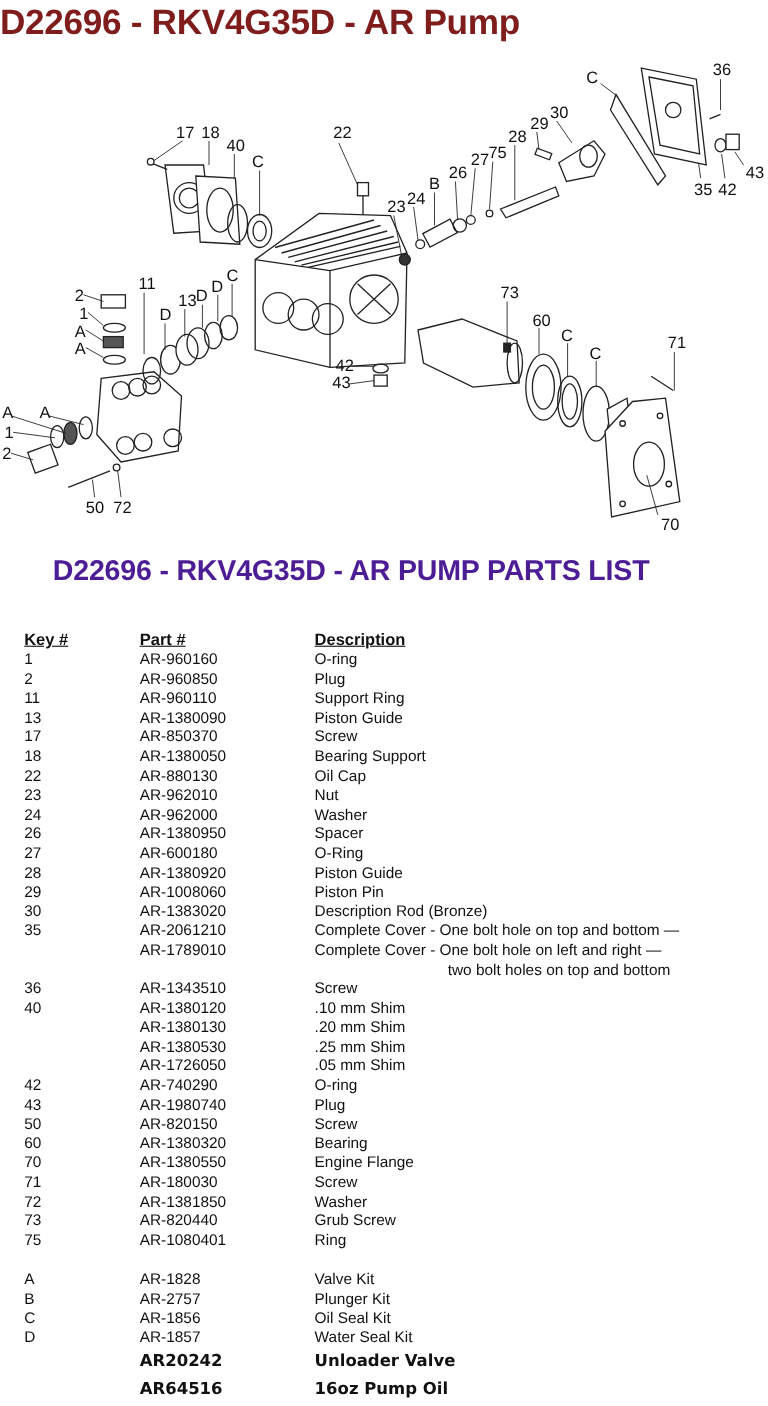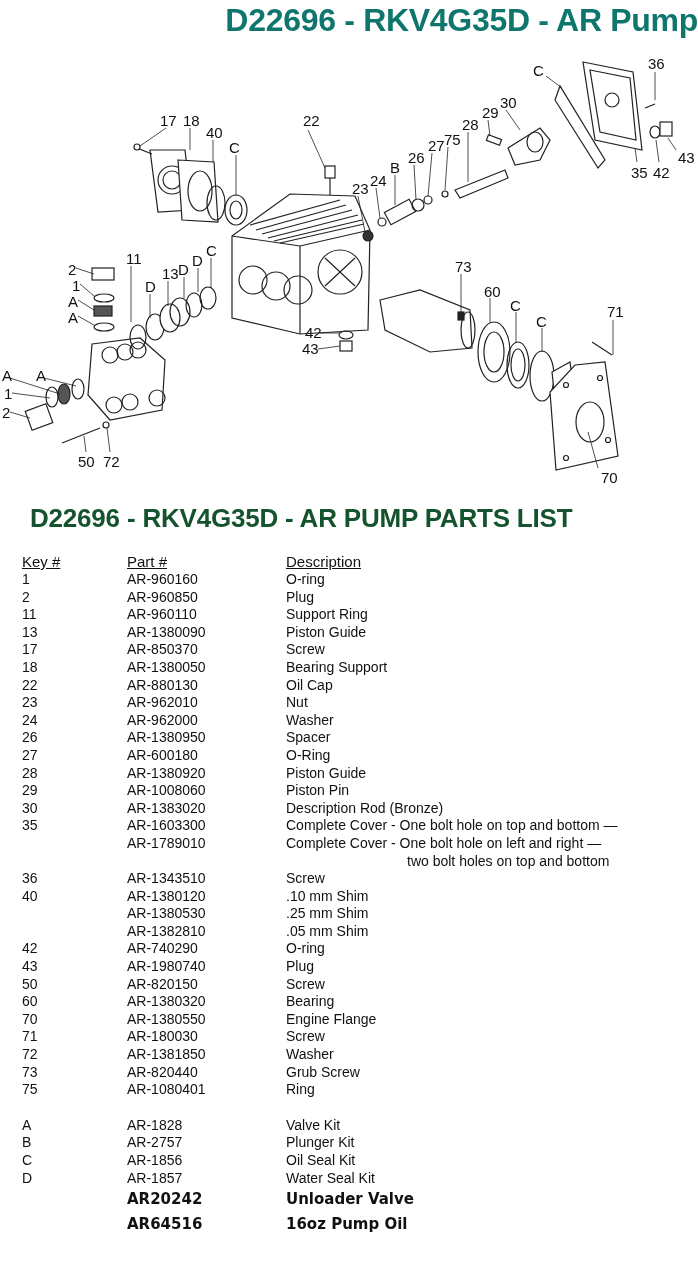--- a/index.html
+++ b/index.html
@@ -1,23 +1,23 @@
 <!DOCTYPE html>
 <html><head>
 <meta charset="utf-8">
 <style>
   html, body { margin:0; padding:0; background:#ffffff; }
   body { width:698px; height:1278px; position:relative; overflow:hidden; font-family:"Liberation Sans", sans-serif; color:#111; }
-  .title { position:absolute; left:0; top:2px; width:698px; text-align:right; font-family:"Liberation Sans", sans-serif; font-weight:bold; font-size:32px; letter-spacing:-0.3px; color:#0f766e; }
+  .title { position:absolute; left:0; top:2px; width:698px; text-align:left; font-family:"Liberation Sans", sans-serif; font-weight:bold; font-size:32px; letter-spacing:-0.3px; color:#7f1d1d; }
   .diagram { position:absolute; left:0; top:48px; width:698px; height:450px; }
   .diagram svg { position:absolute; left:0; top:0; }
   .callout { position:absolute; font-size:15px; color:#111; line-height:15px; white-space:nowrap; font-family:"Liberation Sans", sans-serif; }
-  .subtitle { position:absolute; left:30px; top:503px; font-weight:bold; font-size:26px; color:#14532d; letter-spacing:-0.2px; }
+  .subtitle { position:absolute; left:48px; top:503px; font-weight:bold; font-size:26px; color:#4c1d95; letter-spacing:-0.2px; }
   .parts { position:absolute; left:22px; top:553px; width:660px; }
-  .hdr { position:relative; height:18px; font-weight:normal; font-size:15px; }
+  .hdr { position:relative; height:18px; font-weight:bold; font-size:15px;margin-top:20px; }
   .hdr span { position:absolute; text-decoration:underline; top:0; }
   .row { position:relative; height:17.6px; font-size:14px; line-height:17.6px; }
   .row span { position:absolute; top:0; white-space:nowrap; }
   .c-key { left:0; }
   .c-part { left:105px; }
   .c-desc { left:264px;text-align:right; }
   .c-cont { left:385px; }
   .gap { height:18px; }
   .bold-row { position:relative; height:25px; font-size:15px; font-weight:bold; line-height:25px; font-family:"DejaVu Sans", sans-serif; }
   .bold-row span { position:absolute; top:0; white-space:nowrap; }
@@ -307,21 +307,21 @@
         <span class="c-part">AR-1008060</span>
         <span class="c-desc">Piston Pin</span>
       </div>
       <div class="row">
         <span class="c-key">30</span>
         <span class="c-part">AR-1383020</span>
         <span class="c-desc">Description Rod (Bronze)</span>
       </div>
       <div class="row">
         <span class="c-key">35</span>
-        <span class="c-part">AR-1603300</span>
+        <span class="c-part">AR-2061210</span>
         <span class="c-desc">Complete Cover -  One bolt hole on top and bottom —</span>
       </div>
       <div class="row">
         <span class="c-key"></span>
         <span class="c-part">AR-1789010</span>
         <span class="c-desc">Complete Cover -  One bolt hole on left and right —</span>
       </div>
       <div class="row">
         <span class="c-cont">two bolt holes on top and bottom</span>
       </div>
@@ -330,26 +330,31 @@
         <span class="c-part">AR-1343510</span>
         <span class="c-desc">Screw</span>
       </div>
       <div class="row">
         <span class="c-key">40</span>
         <span class="c-part">AR-1380120</span>
         <span class="c-desc">.10 mm Shim</span>
       </div>
       <div class="row">
         <span class="c-key"></span>
+        <span class="c-part">AR-1380130</span>
+        <span class="c-desc">.20 mm Shim</span>
+      </div>
+      <div class="row">
+        <span class="c-key"></span>
         <span class="c-part">AR-1380530</span>
         <span class="c-desc">.25 mm Shim</span>
       </div>
       <div class="row">
         <span class="c-key"></span>
-        <span class="c-part">AR-1382810</span>
+        <span class="c-part">AR-1726050</span>
         <span class="c-desc">.05 mm Shim</span>
       </div>
       <div class="row">
         <span class="c-key">42</span>
         <span class="c-part">AR-740290</span>
         <span class="c-desc">O-ring</span>
       </div>
       <div class="row">
         <span class="c-key">43</span>
         <span class="c-part">AR-1980740</span>

